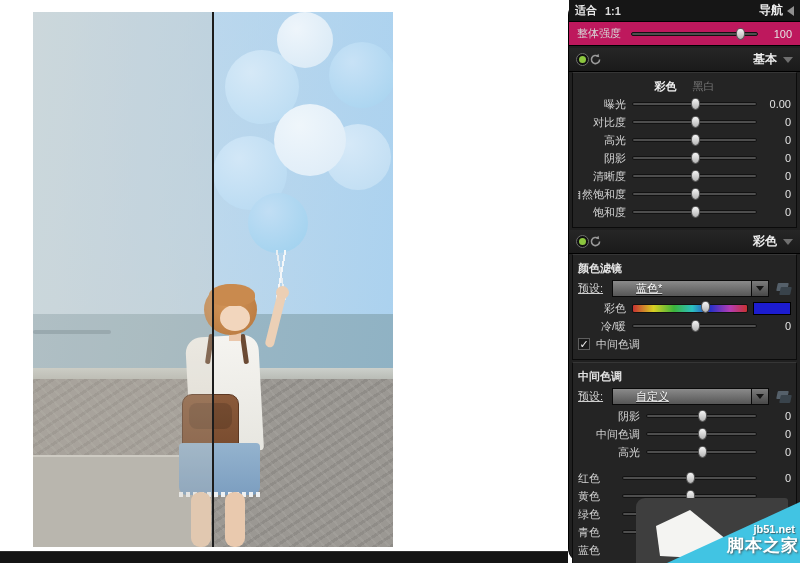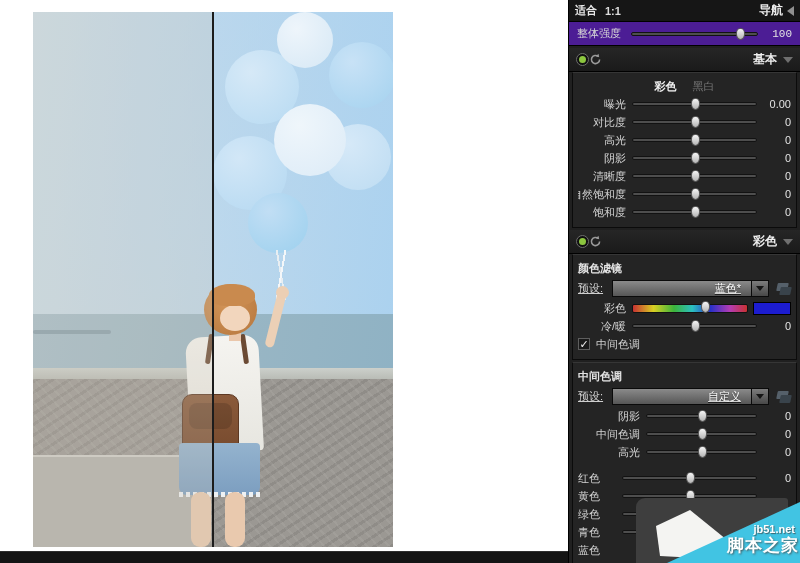--- a/index.html
+++ b/index.html
@@ -61,31 +61,31 @@
   .shorts .fray { position:absolute; left:0; right:0; bottom:-2px; height:5px;
     background:repeating-linear-gradient(90deg,#eef1f3 0 4px, transparent 4px 7px); }
   .leg { position:absolute; width:20px; background:#e9c9ae; border-radius:9px; top:480px; bottom:0; }
   .leg.a { left:158px; } .leg.b { left:192px; }
   .muted-half { position:absolute; left:0; top:0; width:181px; bottom:0; background:rgba(206,197,183,.26); z-index:8; }
   .split-line { position:absolute; left:179px; top:0; width:2px; bottom:0; background:#1c1c1c; z-index:10; }
   .bottom-bar { position:absolute; left:0; top:551px; width:568px; height:12px; background:#141414; border-top:1px solid #2e2e2e; }
 
   
   .panel { position:absolute; right:0; top:0; width:232px; height:563px; background:#202020;
-    color:#cfcfcf; font-size:11px; border-left:1px solid #000; }
+    color:#cfcfcf; font-size:11px; border-left:1px solid #000;border-radius:15px; }
   .topbar { height:22px; background:#161616; border-bottom:1px solid #000;
     display:flex; align-items:center; padding:0 6px; }
   .topbar .fit { color:#e8e8e8; font-weight:bold; margin-right:8px; }
   .topbar .ratio { color:#dcdcdc; font-weight:bold; }
   .topbar .spring { flex:1; }
   .topbar .nav { color:#ececec; font-weight:bold; font-size:12px; margin-right:4px; }
   .tri-left { width:0; height:0; border-top:5px solid transparent; border-bottom:5px solid transparent; border-right:7px solid #8f8f8f; }
 
-  .master-row { height:24px; display:flex; align-items:center; padding:0 8px; background:#4c1d95;
-    border-bottom:1px solid #000;font-family:Liberation Mono, monospace; }
+  .master-row { height:24px; display:flex; align-items:center; padding:0 8px; background:#be185d;
+    border-bottom:1px solid #000; }
   .master-row .lab { width:54px; color:#d6d6d6; }
 
   .sec-head { height:24px; display:flex; align-items:center; padding:0 7px;
     background:linear-gradient(#262626,#1a1a1a); border-bottom:1px solid #000; margin-top:2px; }
   .sec-head .title { margin-left:auto; color:#efefef; font-weight:bold; font-size:12px; }
   .toggle { width:13px; height:13px; border-radius:50%; background:#101010; border:1px solid #6e6e6e;
     display:flex; align-items:center; justify-content:center; }
   .toggle .dot { width:7px; height:7px; border-radius:50%; background:#8cc63f; }
   .tri-down { width:0; height:0; border-left:5px solid transparent; border-right:5px solid transparent; border-top:6px solid #6f6f6f; margin-left:6px; }
 
@@ -102,21 +102,21 @@
   .track { position:relative; flex:1; height:4px; background:#4e4e4e; border:1px solid #121212; border-radius:2px; }
   .thumb { position:absolute; top:-5px; width:9px; height:12px; margin-left:-4px;
     background:linear-gradient(#f5f5f5,#b5b5b5); border:1px solid #5a5a5a; border-radius:45% 45% 50% 50%; }
   .val { width:34px; text-align:right; color:#e3e3e3; }
 
   .sub-title { height:18px; line-height:18px; color:#e4e4e4; font-weight:bold; }
   .preset-row { height:22px; display:flex; align-items:center;text-decoration:underline; }
   .preset-row .plab { width:34px; color:#d2d2d2; }
   .combo { flex:1; display:flex; height:17px; }
   .combo-text { flex:1; background:linear-gradient(#8a8a8a,#565656); border:1px solid #0a0a0a;
-    color:#fff; padding:1px 10px; line-height:13px; text-shadow:0 1px 1px rgba(0,0,0,.6); overflow:hidden; white-space:nowrap;text-align:right; }
+    color:#fff; padding:1px 23px; line-height:13px; text-shadow:0 1px 1px rgba(0,0,0,.6); overflow:hidden; white-space:nowrap; }
   .combo-btn { width:17px; background:linear-gradient(#7c7c7c,#484848); border:1px solid #0a0a0a; border-left:none;
     display:flex; align-items:center; justify-content:center; }
   .combo-btn .tri { width:0; height:0; border-left:4px solid transparent; border-right:4px solid transparent; border-top:5px solid #151515; }
   .save-ico { width:16px; height:13px; margin-left:6px; position:relative; }
   .save-ico::before { content:""; position:absolute; left:2px; top:1px; width:11px; height:8px; background:#55606a; transform:skewX(-12deg); border-radius:1px; }
   .save-ico::after { content:""; position:absolute; left:5px; top:5px; width:11px; height:8px; background:#39434b; transform:skewX(-12deg); border-radius:1px; }
 
   .hue-track { position:relative; flex:1; height:9px; border:1px solid #121212; border-radius:2px;
     background:linear-gradient(90deg,#c83232 0%,#d8d023 18%,#3cb43c 36%,#2bc0c0 52%,#2830c8 68%,#b43cb4 85%,#c83232 100%); }
   .hue-track .thumb { top:-4px; }

